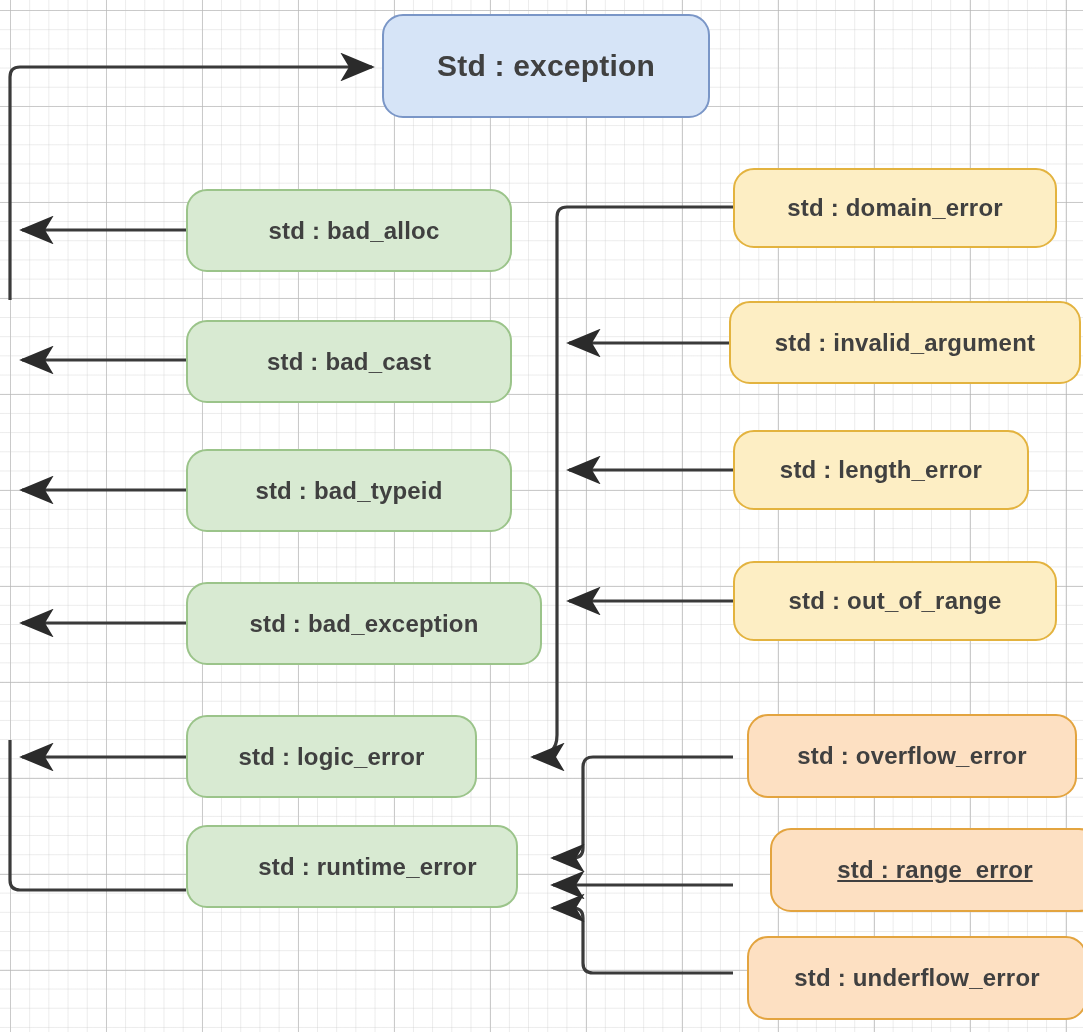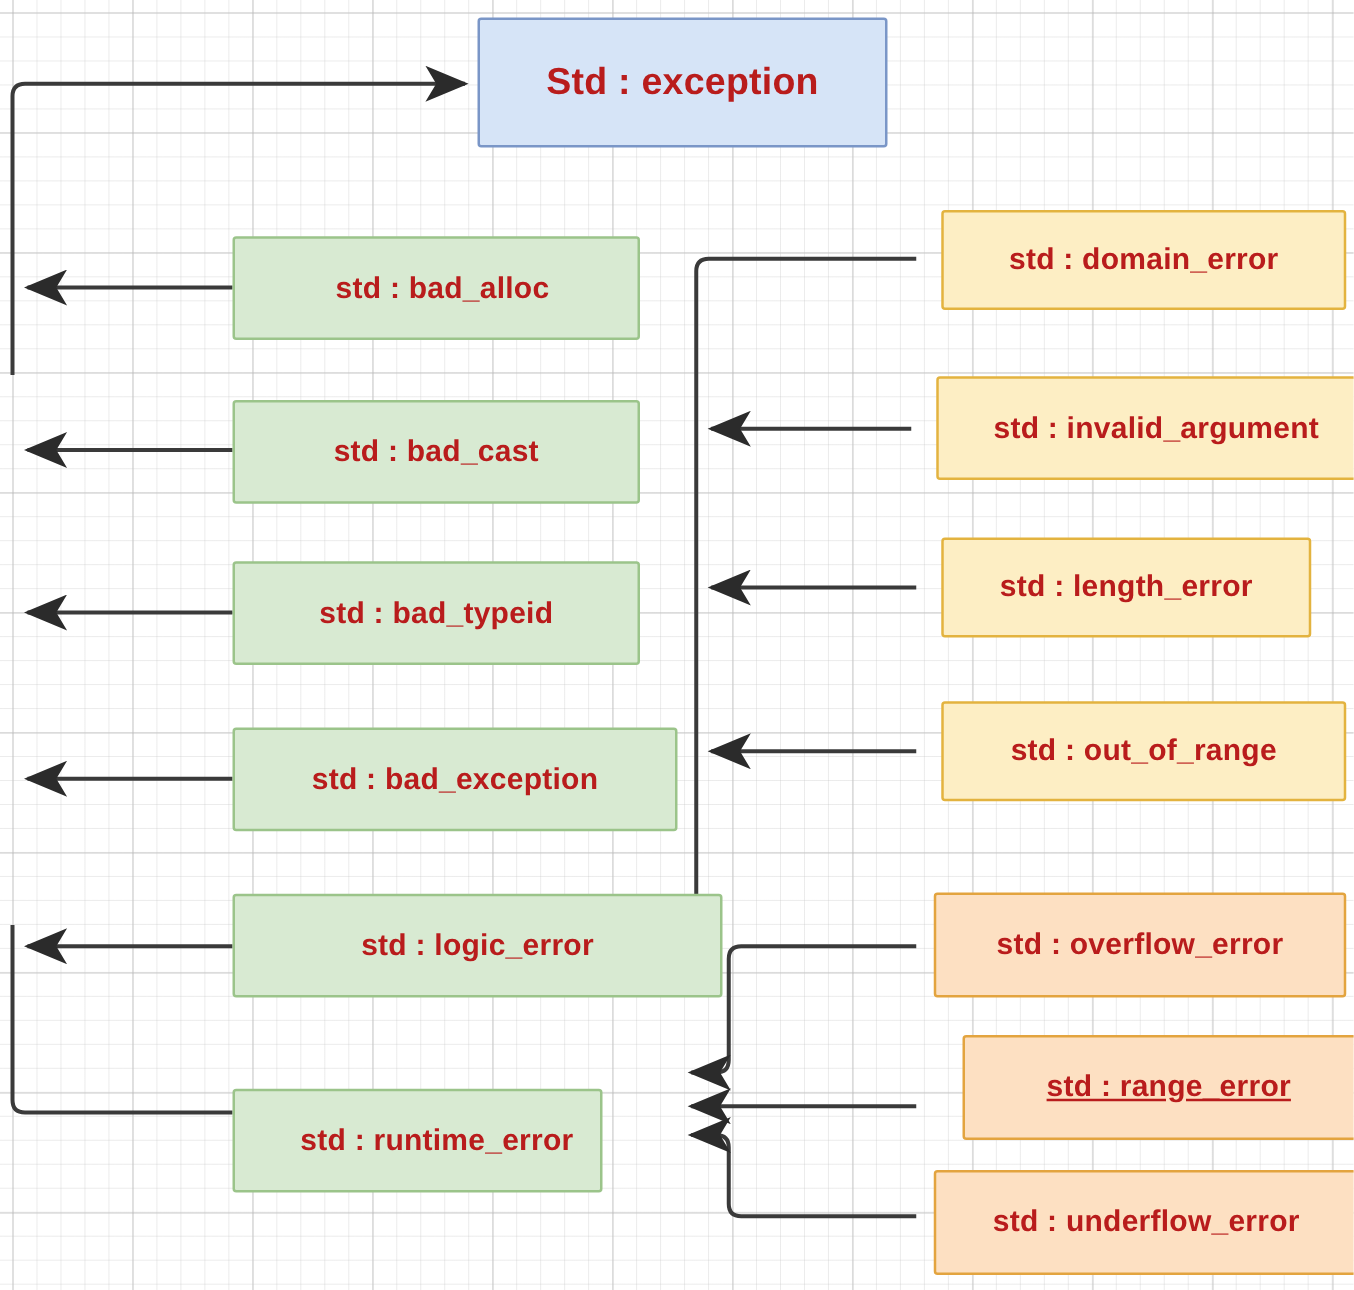--- a/index.html
+++ b/index.html
@@ -33,44 +33,43 @@
     width: 1083px;
     height: 1032px;
     pointer-events: none;
   }
   .node {
     position: absolute;
     box-sizing: border-box;
     display: flex;
     align-items: center;
     justify-content: center;
-    border-radius: 3px;
+    border-radius: 21px;
     border-width: 2px;
     border-style: solid;
     font-weight: bold;
     letter-spacing: 0.2px;
-    color: #b91c1c;
+    color: #404040;
     text-align: center;
     z-index: 5;
   }
   .node-root {
     background: #d6e4f7;
     border-color: #7a96c7;
     font-size: 30px;
   }
   .node-green {
     background: #d8ead2;
     border-color: #9bc48a;
     font-size: 24px;
   }
   .node-yellow {
     background: #fdeec4;
     border-color: #e3b33f;
     font-size: 24px;
-    margin-left: 20px;
   }
   .node-orange {
     background: #fde0c2;
     border-color: #e3a43f;
     font-size: 24px;
     margin-left: 14px;
   }
 </style>
 </head>
 <body>
@@ -113,23 +112,23 @@
   <div class="node node-root" style="left:382px; top:14px; width:328px; height:104px;">Std : exception</div>
 
   <div class="node node-green" style="left:186px; top:189px; width:326px; height:83px;padding-left:10px;">std : bad_alloc</div>
 
   <div class="node node-green" style="left:186px; top:320px; width:326px; height:83px;">std : bad_cast</div>
 
   <div class="node node-green" style="left:186px; top:449px; width:326px; height:83px;">std : bad_typeid</div>
 
   <div class="node node-green" style="left:186px; top:582px; width:356px; height:83px;">std : bad_exception</div>
 
-  <div class="node node-green" style="left:186px; top:715px; width:392px; height:83px;">std : logic_error</div>
+  <div class="node node-green" style="left:186px; top:715px; width:291px; height:83px;">std : logic_error</div>
 
-  <div class="node node-green" style="left:186px; top:871px; width:296px; height:83px;padding-left:31px;">std : runtime_error</div>
+  <div class="node node-green" style="left:186px; top:825px; width:332px; height:83px;padding-left:31px;">std : runtime_error</div>
 
   <div class="node node-yellow" style="left:733px; top:168px; width:324px; height:80px;">std : domain_error</div>
 
   <div class="node node-yellow" style="left:729px; top:301px; width:352px; height:83px;">std : invalid_argument</div>
 
   <div class="node node-yellow" style="left:733px; top:430px; width:296px; height:80px;">std : length_error</div>
 
   <div class="node node-yellow" style="left:733px; top:561px; width:324px; height:80px;">std : out_of_range</div>
 
   <div class="node node-orange" style="left:733px; top:714px; width:330px; height:84px;">std : overflow_error</div>

